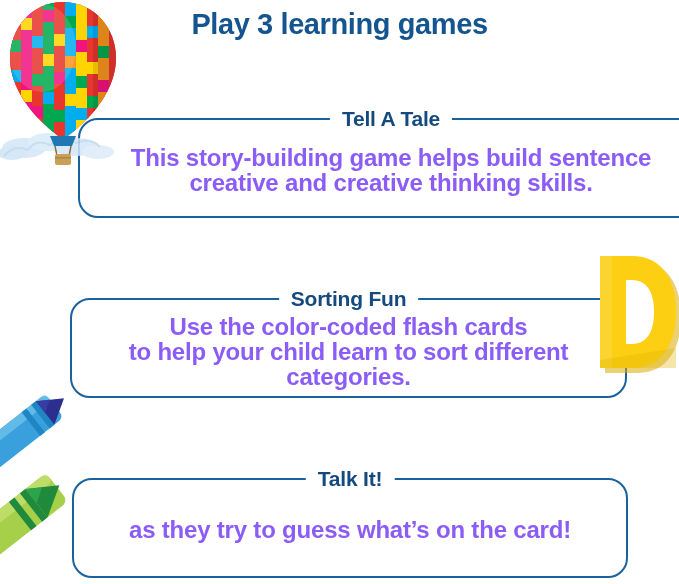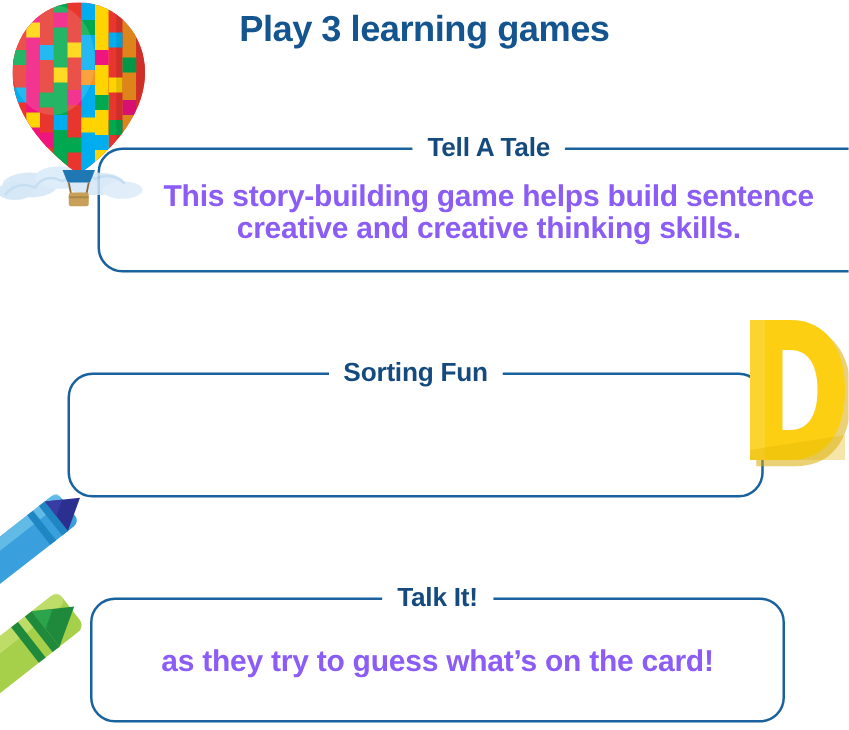--- a/index.html
+++ b/index.html
@@ -74,21 +74,21 @@
     font-size: 24px;
     font-weight: 700;
     color: #8b5cf6;
     line-height: 25px;
     letter-spacing: -0.2px;
     padding: 0 10px;
   }
   .card-body .line { display: block; }
 
   #card-1 { left: 78px;  top: 118px; width: 626px; height: 100px; }
-  #card-2 { left: 54px;  top: 298px; width: 557px; height: 100px; }
+  #card-2 { left: 70px;  top: 298px; width: 557px; height: 100px; }
   #card-3 { left: 72px;  top: 478px; width: 556px; height: 100px; }
 
   
   .deco { position: absolute; z-index: 2; pointer-events: none; }
 
   
   #balloon-deco { left: -2px; top: -4px; width: 130px; height: 170px; z-index: 5; }
 
   
   #letter-d-deco { left: 588px; top: 248px; width: 92px; height: 130px; z-index: 5; }
@@ -225,20 +225,22 @@
     <div class="card-legend">Tell A Tale</div>
     <div class="card-body">
       <span class="line">This story-building game helps build sentence</span>
       <span class="line">creative and creative thinking skills.</span>
     </div>
   </div>
 
   <div class="card" id="card-2">
     <div class="card-legend">Sorting Fun</div>
     <div class="card-body">
+      <span class="line">Use the color-coded flash cards</span>
+      <span class="line">to help your child learn to sort different categories.</span>
     </div>
   </div>
 
   <div class="card" id="card-3">
     <div class="card-legend">Talk It!</div>
     <div class="card-body">
       <span class="line">as they try to guess what’s on the card!</span>
     </div>
   </div>
 

